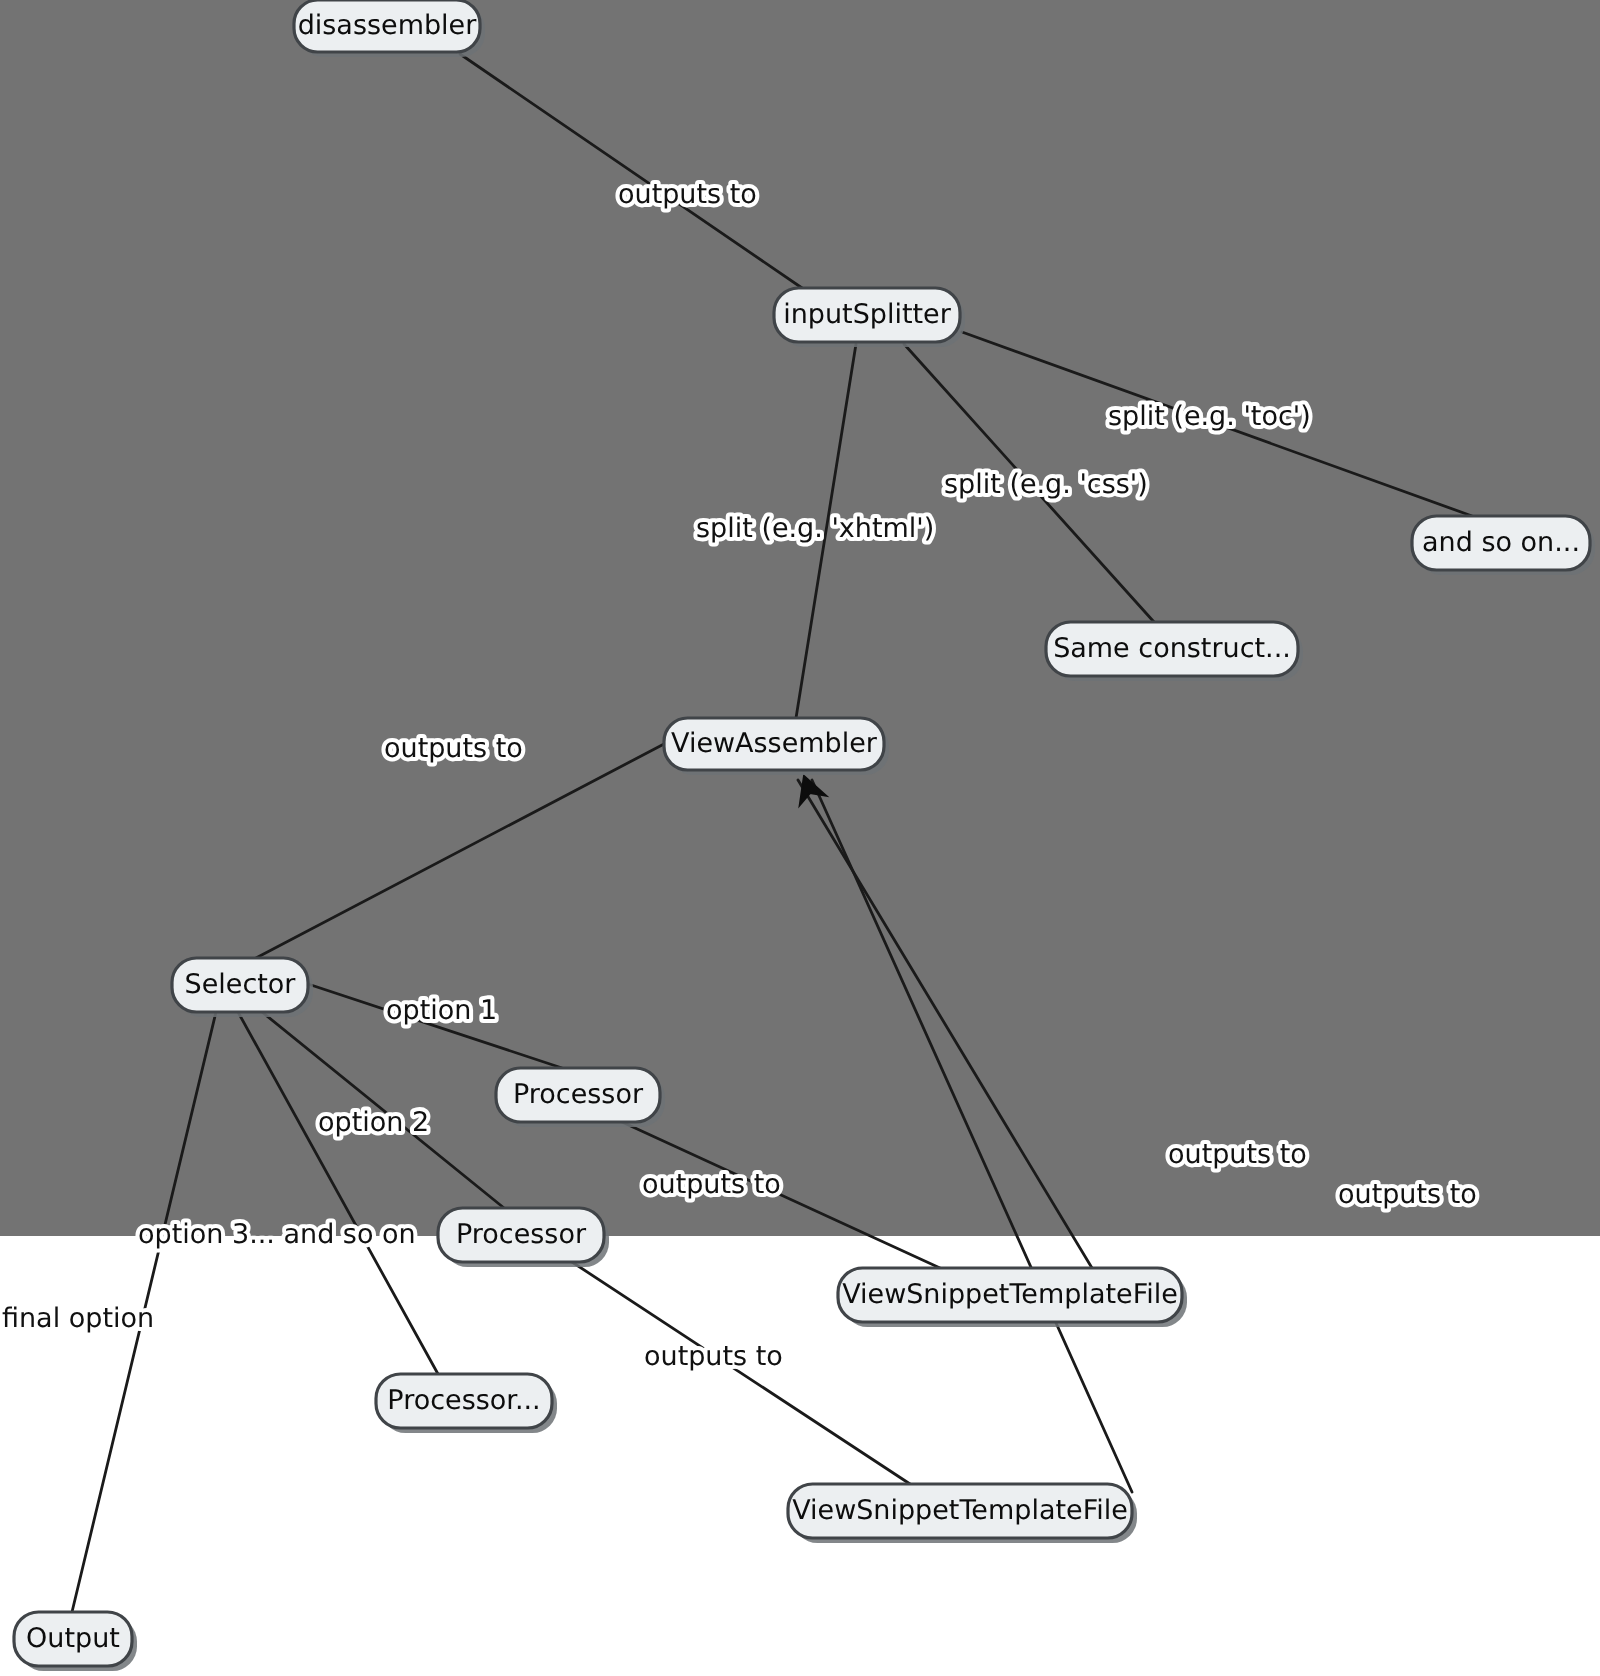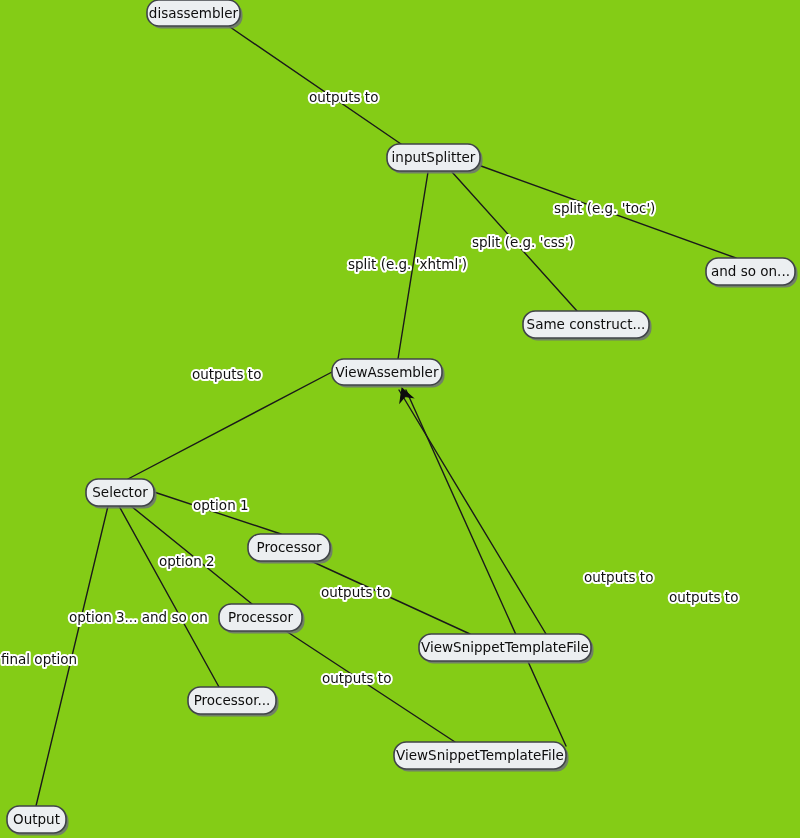--- a/index.html
+++ b/index.html
@@ -9,22 +9,22 @@
   }
   body {
     width: 800px;
     height: 838px;
     font-family: "DejaVu Sans", "Liberation Sans", sans-serif;
     overflow: hidden;
   }
   #diagram-canvas {
     position: relative;
     width: 800px;
-    height: 838px;
-    background: #84cc16;
+    height: 618px;
+    background: #737373;
   }
   svg.diagram-svg {
     position: absolute;
     top: 0;
     left: 0;
     width: 800px;
     height: 838px;
     display: block;
   }
   .edge-line {

